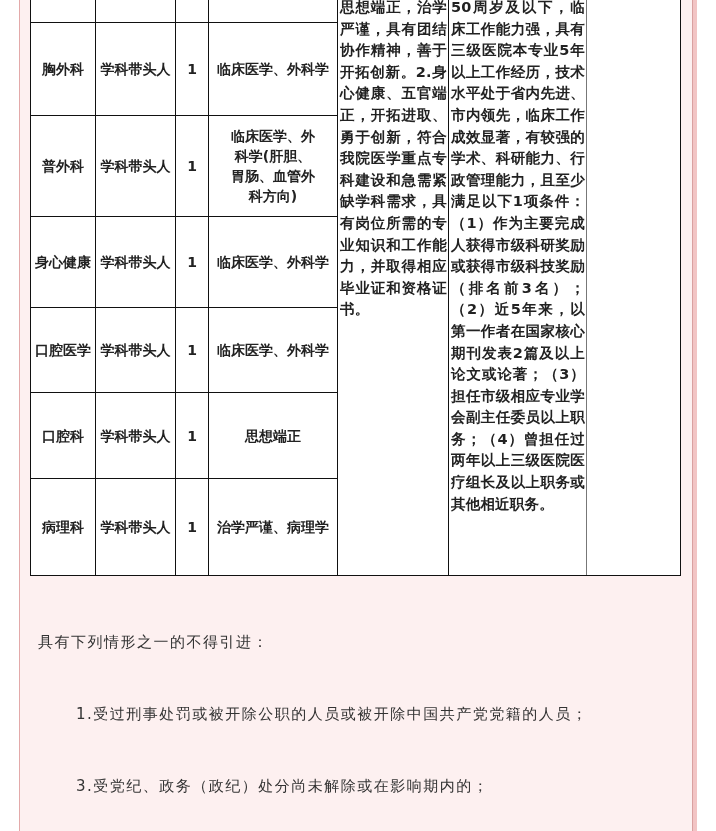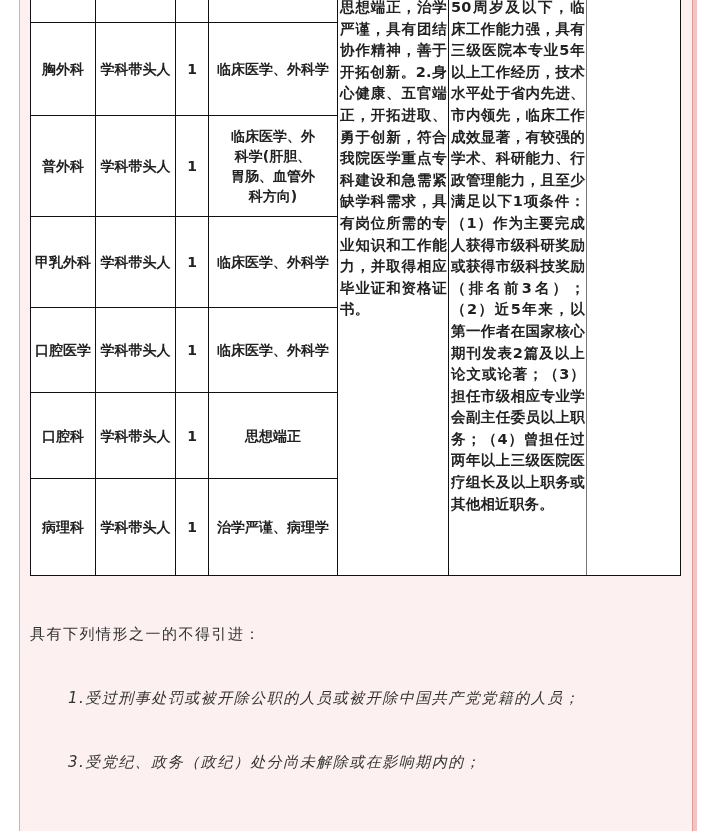--- a/index.html
+++ b/index.html
@@ -34,22 +34,22 @@
     vertical-align:top; text-align:justify;
     font-size:14.5px; line-height:21.6px; padding:0 1px 0 2px;
     letter-spacing:0.2px;
   }
   table.jobs td.merged.req2 { border-right:1px solid #777; }
   .row-top td { height:27px; }
   .notes {
     position:absolute; left:30px; top:620px;
     font-size:15px; color:#333; letter-spacing:1.5px;
   }
-  .notes p { margin:0; height:64px; line-height:28px; }
-  .notes p.item { padding-left:38px;font-style:italic; }
+  .notes p { margin:8px; height:64px; line-height:28px; }
+  .notes p.item { padding-left:38px; }
 </style>
 </head>
 <body>
 
 <div class="panel"></div>
 <div class="right-bar"></div>
 
 <table class="jobs">
   <colgroup>
     <col style="width:65px">
@@ -76,21 +76,21 @@
     <td>1</td>
     <td>临床医学、外科学</td>
   </tr>
   <tr style="height:101px">
     <td>普外科</td>
     <td>学科带头人</td>
     <td>1</td>
     <td style="padding:0 22px">临床医学、外科学(肝胆、胃肠、血管外科方向)</td>
   </tr>
   <tr style="height:91px">
-    <td>甲乳外科</td>
+    <td>身心健康</td>
     <td>学科带头人</td>
     <td>1</td>
     <td>临床医学、外科学</td>
   </tr>
   <tr style="height:85px">
     <td>口腔医学</td>
     <td>学科带头人</td>
     <td>1</td>
     <td>临床医学、外科学</td>
   </tr>

